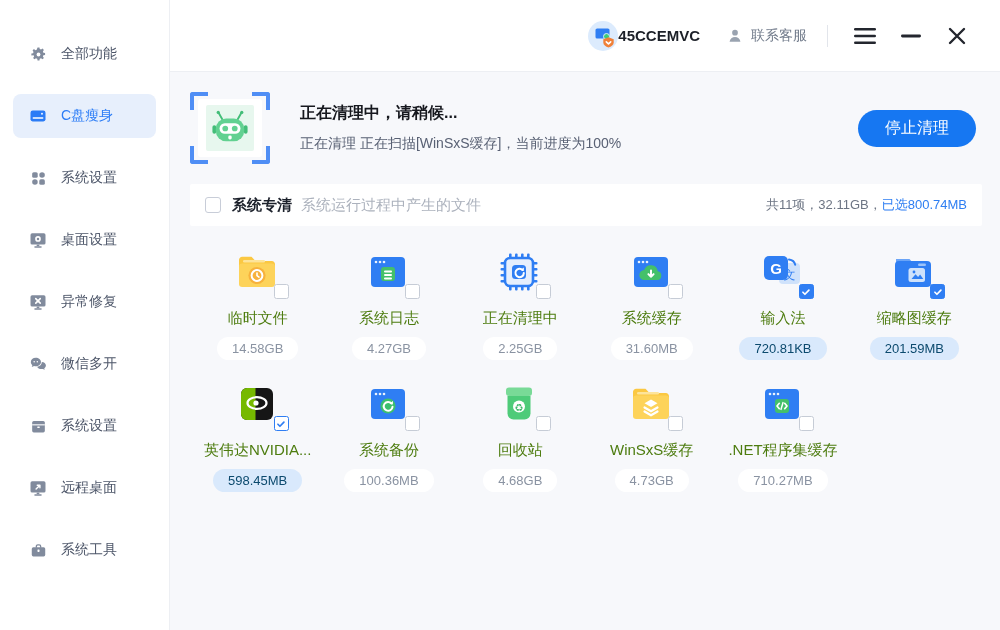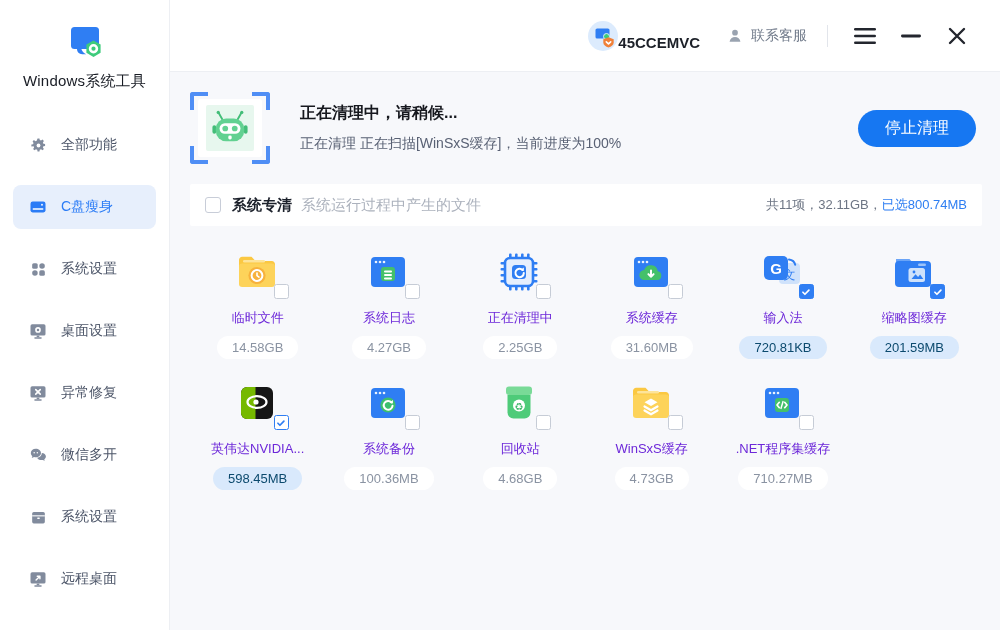--- a/index.html
+++ b/index.html
@@ -14,21 +14,21 @@
   .logo-title { margin-top:8px; font-size:15px; color:#181c24; letter-spacing:.2px; }
   .nav { margin-top:32px; padding:0 13px; display:flex; flex-direction:column; gap:18px; }
   .nav-item { height:44px; border-radius:8px; display:flex; align-items:center; gap:13px; padding:0 15px; font-size:14px; color:#4d5669; cursor:pointer; }
   .nav-item .nicon { width:20px; height:20px; color:#818b9d; display:flex; align-items:center; justify-content:center; }
   .nav-item.active { background:#e7effc; color:#2b7cf6; }
   .nav-item.active .nicon { color:#2b7cf6; }
 
   
   .main { flex:1; display:flex; flex-direction:column; min-width:0; }
   .topbar { height:72px; background:#fff; border-bottom:1px solid #edeff3; display:flex; align-items:center; justify-content:flex-end; padding:0 26px; }
-  .user { display:flex; align-items:flex-end; gap:0; }
+  .user { display:flex; align-items:center; gap:0; }
   .user-id { font-size:15px; font-weight:700; color:#1c2028; }
   .contact { display:flex; align-items:center; gap:7px; margin-left:26px; color:#707a8a; font-size:14px; cursor:pointer; }
   .vdivider { width:1px; height:22px; background:#e2e5eb; margin:0 20px; }
   .winbtn { background:none; border:none; width:34px; height:34px; display:flex; align-items:center; justify-content:center; cursor:pointer; }
   .winbtn + .winbtn { margin-left:12px; }
 
   .content { flex:1; background:#f7f8fb; padding:16px 18px 0 20px; }
 
   
   .progress-row { display:flex; align-items:center; padding:4px 0 20px 0; }
@@ -53,39 +53,30 @@
   .totals { margin-left:auto; font-size:13px; color:#6d7584; }
   .totals .sel { color:#2e7ef2; }
 
   
   .grid { display:grid; grid-template-columns:repeat(6,1fr); padding:16px 2px 0 2px; row-gap:10px; }
   .item { display:flex; flex-direction:column; align-items:center; padding:6px 0 4px; cursor:pointer; }
   .icon-wrap { position:relative; width:50px; height:48px; }
   .overlay-cbx { position:absolute; right:-6px; bottom:-3px; width:15px; height:15px; border-radius:2.5px; background:#fff; border:1.5px solid #c6ccd6; display:flex; align-items:center; justify-content:center; }
   .overlay-cbx.solid { background:#2f7ef3; border-color:#2f7ef3; }
   .overlay-cbx.outline { background:#fff; border-color:#2f7ef3; }
-  .item-label { margin-top:13px; font-size:13px; color:#6d28d9; white-space:nowrap; }
+  .item-label { margin-top:13px; font-size:15px; color:#4d7c0f; white-space:nowrap; }
   .item-size { margin-top:9px; font-size:13px; color:#8a93a2; background:#fff; border-radius:12px; padding:4px 15px; }
   .item-size.checked { background:#d9e9fc; color:#0c4a6e; }
 </style>
 </head>
 <body>
 
 <div class="app">
 
   <aside class="sidebar">
-    <div class="logo-block">
-      <svg width="42" height="40" viewBox="0 0 42 40">
-        <rect x="7" y="3" width="28" height="22" rx="3.5" fill="#2f7ef3"></rect>
-        <path d="M13 25c0 3 2.2 5.2 5.2 5.2h4c-2.6-1.2-4.3-3-4.8-5.2z" fill="#2f7ef3"></path>
-        <path d="M29.5 16.5 L36.6 20.6 L36.6 28.8 L29.5 32.9 L22.4 28.8 L22.4 20.6 Z" fill="#3ecb7c"></path>
-        <circle cx="29.5" cy="24.7" r="3.4" fill="none" stroke="#fff" stroke-width="2.6"></circle>
-      </svg>
-      <div class="logo-title">Windows系统工具</div>
-    </div>
     <nav class="nav" id="sidebar-nav">
         <div class="nav-item">
           <span class="nicon">
             <svg width="19" height="19" viewBox="0 0 24 24" fill="currentColor">
               <path d="M10.8 3h2.4l.4 2.2c.6.1 1.1.3 1.6.6l1.9-1.3 1.7 1.7-1.3 1.9c.3.5.5 1 .6 1.6l2.2.4v2.4l-2.2.4c-.1.6-.3 1.1-.6 1.6l1.3 1.9-1.7 1.7-1.9-1.3c-.5.3-1 .5-1.6.6l-.4 2.2h-2.4l-.4-2.2c-.6-.1-1.1-.3-1.6-.6l-1.9 1.3-1.7-1.7 1.3-1.9c-.3-.5-.5-1-.6-1.6L3 13.2v-2.4l2.2-.4c.1-.6.3-1.1.6-1.6L4.5 6.9l1.7-1.7 1.9 1.3c.5-.3 1-.5 1.6-.6z"></path>
               <circle cx="12" cy="12" r="2.4" fill="#fff"></circle>
             </svg>
           </span>
           <span>全部功能</span>
         </div>

